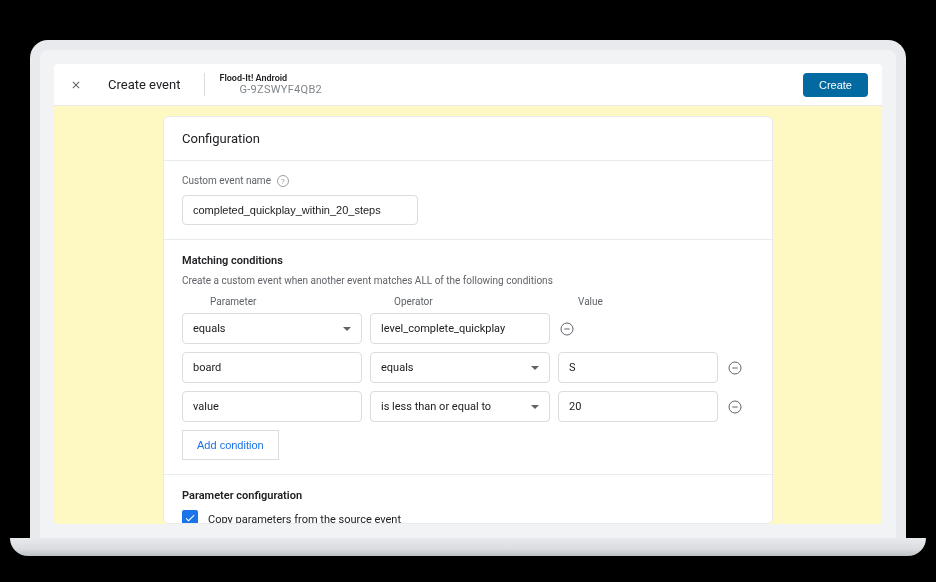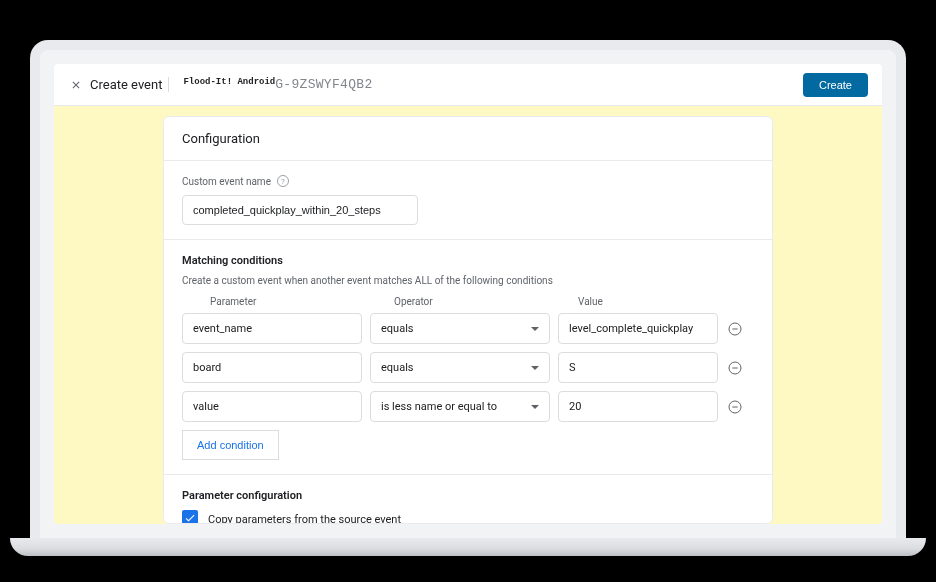--- a/index.html
+++ b/index.html
@@ -39,47 +39,46 @@
       height: 460px;
       display: flex;
       flex-direction: column;
     }
     .top-bar {
       display: flex;
       align-items: center;
       height: 42px;
       border-bottom: 1px solid #e8eaed;
       padding: 4px 14px;
-      gap: 6px;
+      gap: 24px;
     }
     .close-x {
       width: 16px;
       height: 16px;
       display: flex;
       align-items: center;
       justify-content: center;
       color: #5f6368;
       cursor: pointer;
     }
     .close-x svg { width: 12px; height: 12px; }
     .title {
       font-size: 13px;
       color: #202124;
       font-weight: 400;
     }
     .app-info {
       border-left: 1px solid #dadce0;
       padding-left: 14px;
       display: flex;
-      flex-direction: row;
-      justify-content: center;
-      font-family: Liberation Mono, monospace;
+      flex-direction: column;
+      justify-content: center;
     }
     .app-name { font-size: 9px; font-weight: 600; color: #202124; }
-    .app-id { font-size: 13px; color: #80868b; letter-spacing: 0.3px; }
+    .app-id { font-size: 11px; color: #80868b; letter-spacing: 0.3px; margin-left: 20px; }
     .spacer { flex: 1; }
     .btn-create {
       background: #0369a1;
       color: #fff;
       border: none;
       border-radius: 4px;
       padding: 6px 16px;
       font-size: 11px;
       font-weight: 500;
       cursor: pointer;
@@ -105,21 +104,20 @@
       color: #202124;
       border-bottom: 1px solid #e8eaed;
     }
     .section {
       padding: 14px 18px;
       border-bottom: 1px solid #e8eaed;
     }
     .section:last-child { border-bottom: none; }
     .label-row {
       display: flex;
-      align-items: center;
       gap: 6px;
       font-size: 10px;
       color: #5f6368;
       margin-bottom: 8px;
     }
     .help-icon {
       width: 12px;
       height: 12px;
       border: 1px solid #9aa0a6;
       border-radius: 50%;
@@ -262,23 +260,20 @@
           
           <div class="cond-header">
             <div>Parameter</div>
             <div>Operator</div>
             <div>Value</div>
             <div></div>
           </div>
 
           <div class="cond-row">
             <div class="field">
-                <span>event_name</span>
-              </div>
-            <div class="field">
                 <span>equals</span>
                 <span class="dropdown-arrow"></span>
               </div>
             <div class="field">
                 <span>level_complete_quickplay</span>
               </div>
             <div class="remove-btn">
               <svg viewBox="0 0 24 24">
                   <circle cx="12" cy="12" r="9" fill="none" stroke="currentColor" stroke-width="1.5"></circle>
                   <line x1="8" y1="12" x2="16" y2="12" stroke="currentColor" stroke-width="1.5"></line>
@@ -303,21 +298,21 @@
                   <line x1="8" y1="12" x2="16" y2="12" stroke="currentColor" stroke-width="1.5"></line>
                 </svg>
             </div>
           </div>
 
           <div class="cond-row">
             <div class="field">
                 <span>value</span>
               </div>
             <div class="field">
-                <span>is less name or equal to</span>
+                <span>is less than or equal to</span>
                 <span class="dropdown-arrow"></span>
               </div>
             <div class="field">
                 <span>20</span>
               </div>
             <div class="remove-btn">
               <svg viewBox="0 0 24 24">
                   <circle cx="12" cy="12" r="9" fill="none" stroke="currentColor" stroke-width="1.5"></circle>
                   <line x1="8" y1="12" x2="16" y2="12" stroke="currentColor" stroke-width="1.5"></line>
                 </svg>

